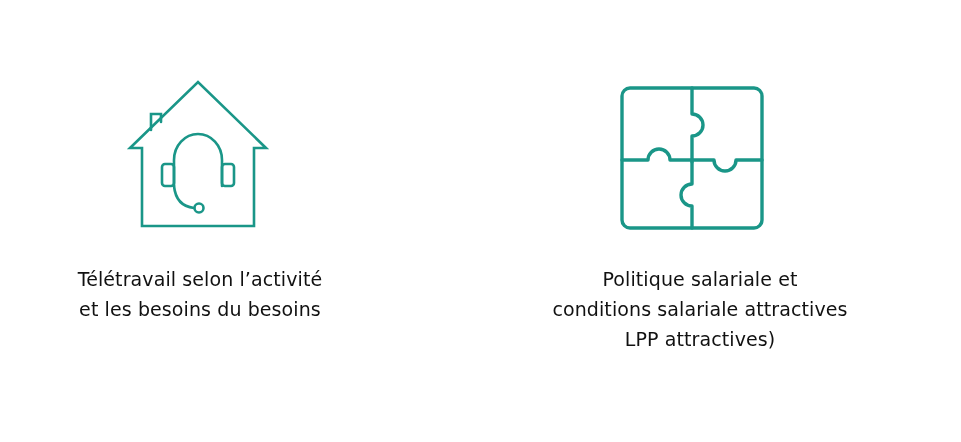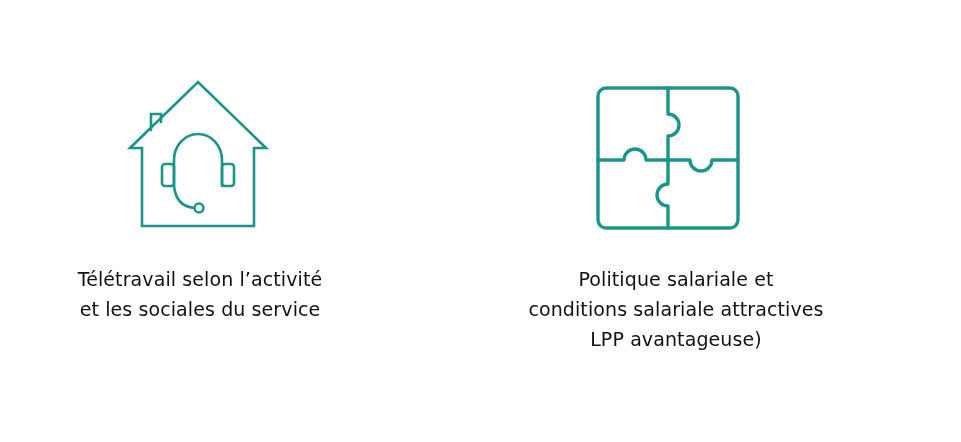--- a/index.html
+++ b/index.html
@@ -43,21 +43,21 @@
     #feat-telework .icon {
       left: 78px;
       top: 78px;
       width: 164px;
       height: 150px;
     }
     #feat-telework .caption {
       top: 264px;
     }
     #feat-salary {
-      left: 436px;
+      left: 460px;
       top: 0;
       width: 480px;
       height: 424px;
     }
     #feat-salary .icon {
       left: 156px;
       top: 84px;
       width: 168px;
       height: 150px;
     }
@@ -83,21 +83,21 @@
 
         <rect x="104" y="86" width="12" height="22" rx="3"></rect>
 
         <path d="M56 108 Q58 128 76 130"></path>
         <circle cx="81" cy="130" r="4.5"></circle>
       </g>
     </svg>
   </div>
   <div class="caption">
     <span>Télétravail selon l’activité</span>
-    <span>et les sociales du service</span>
+    <span>et les besoins du besoins</span>
   </div>
 </div>
 
 <div class="feature" id="feat-salary">
   <div class="icon">
     <svg width="168" height="150" viewBox="0 0 168 150" xmlns="http://www.w3.org/2000/svg">
       <g fill="none" stroke="#1a9688" stroke-width="3.4" stroke-linejoin="round" stroke-linecap="round">
 
         <rect x="6" y="4" width="140" height="140" rx="8"></rect>
 
@@ -105,15 +105,15 @@
         <path d="M76 78 L76 100 A11 11 0 1 0 76 122 L76 144"></path>
 
         <path d="M6 76 L32 76 A11 11 0 1 1 54 76 L76 76"></path>
         <path d="M76 76 L98 76 A11 11 0 1 0 120 76 L146 76"></path>
       </g>
     </svg>
   </div>
   <div class="caption">
     <span>Politique salariale et</span>
     <span>conditions salariale attractives</span>
-    <span>LPP avantageuse)</span>
+    <span>LPP attractives)</span>
   </div>
 </div>
 
 </body></html>

